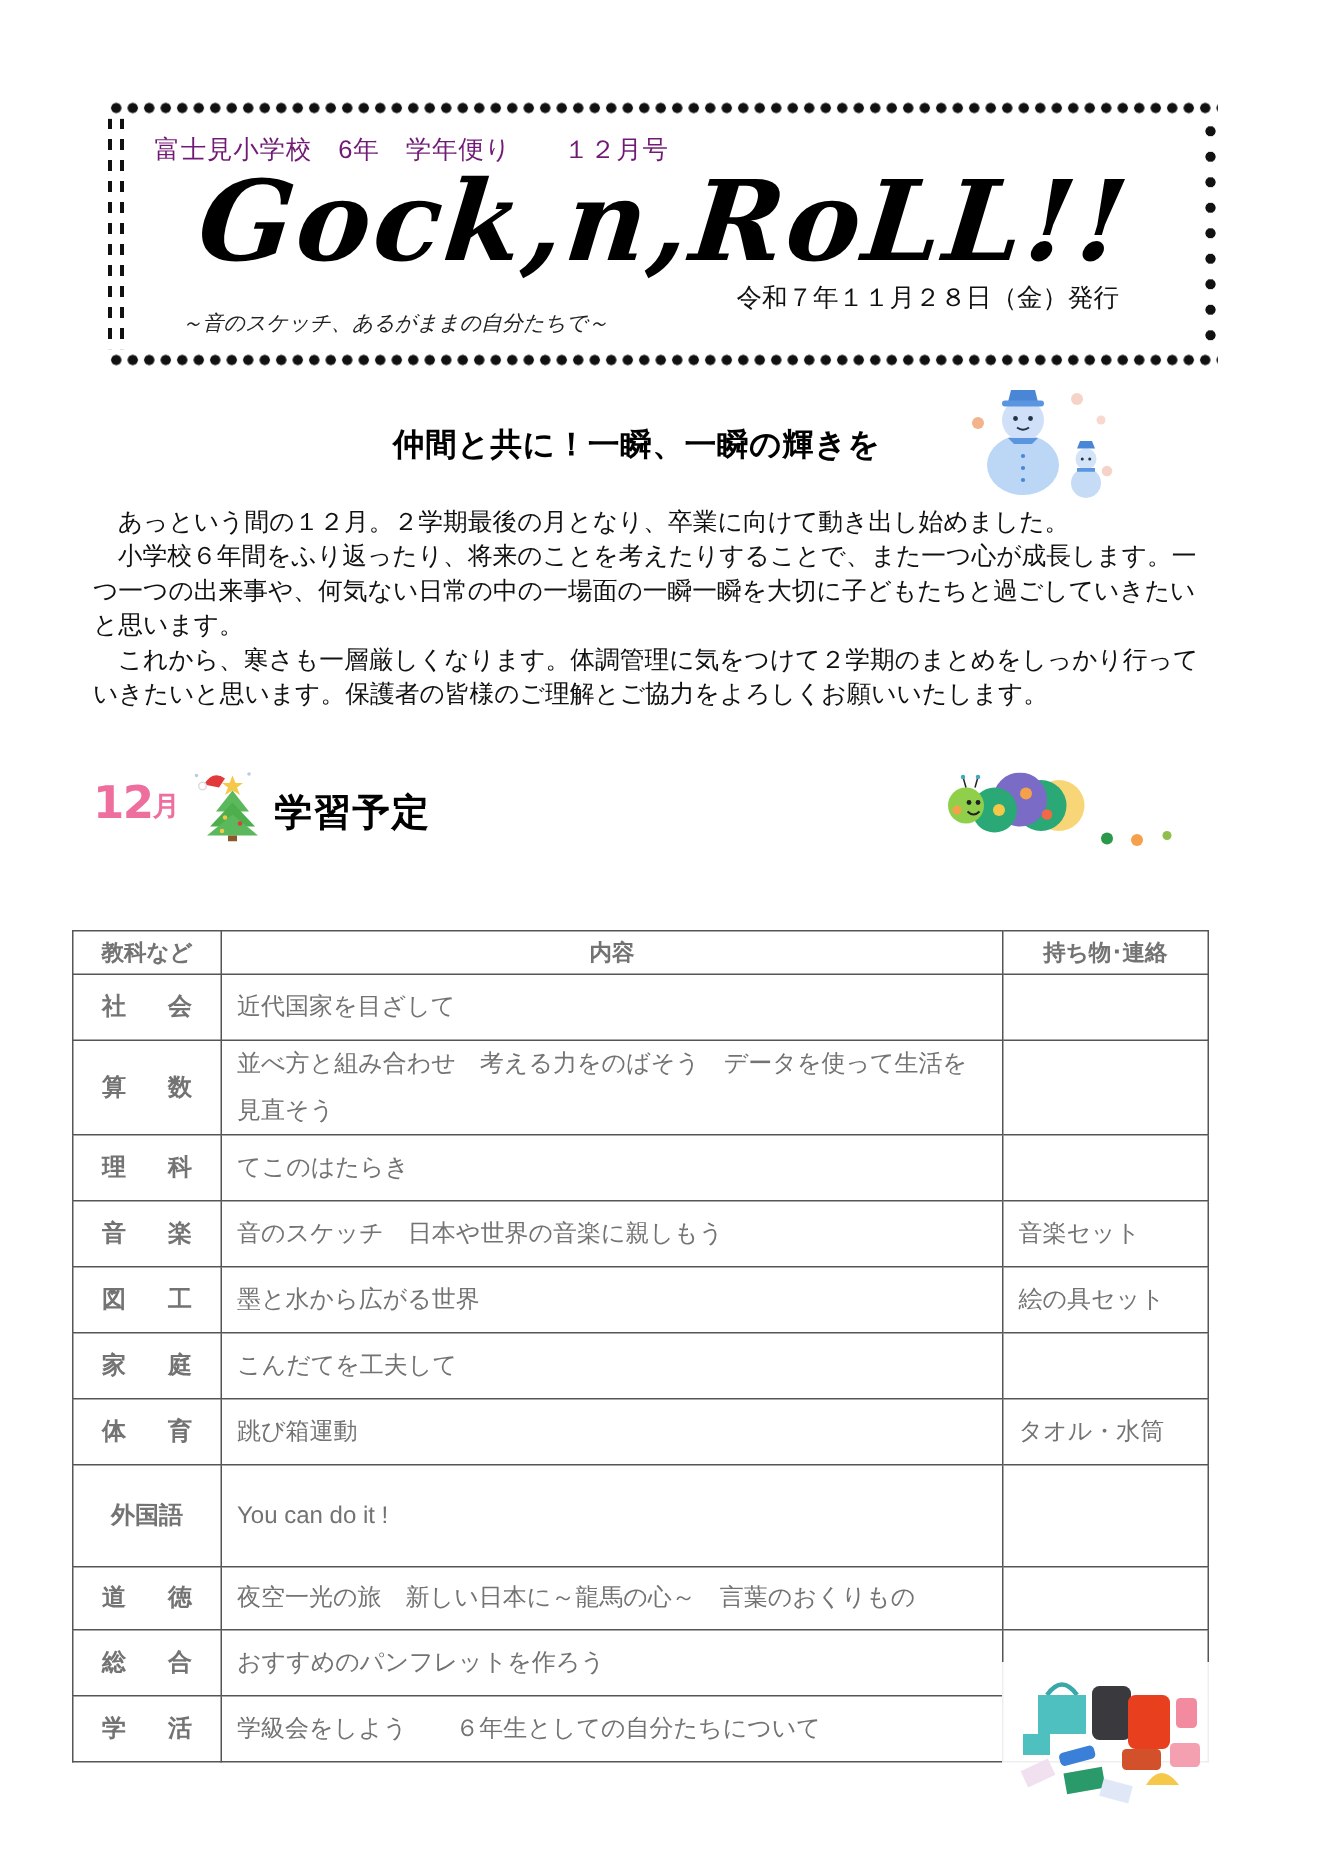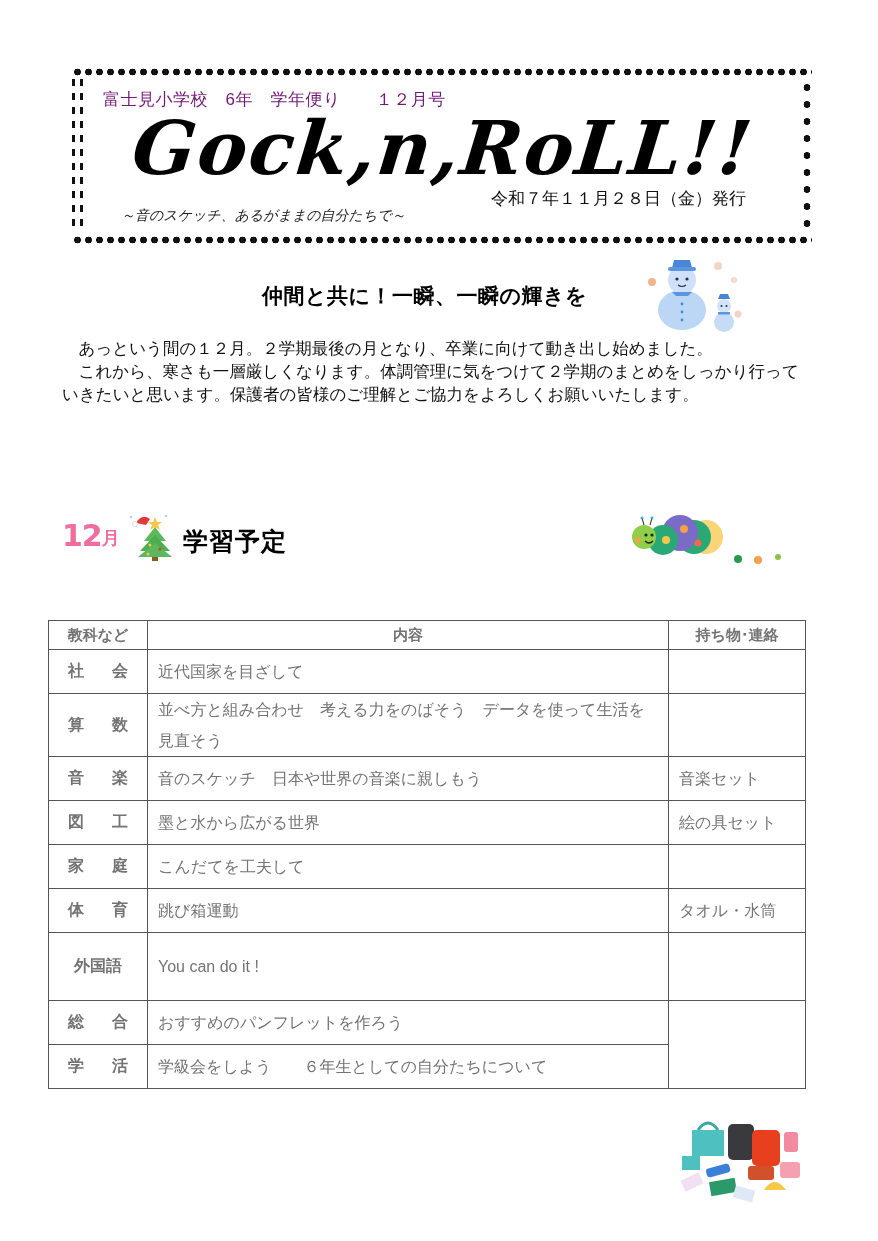--- a/index.html
+++ b/index.html
@@ -139,20 +139,21 @@
   <ellipse cx="78" cy="70" rx="10" ry="10" fill="#c6dcf6"></ellipse>
   <circle cx="78" cy="54" r="7" fill="#d3e3f8"></circle>
   <path d="M72 47 L84 47 L82 42 L74 42 Z" fill="#4a86d6"></path>
   <circle cx="75.5" cy="54" r="1" fill="#234"></circle>
   <circle cx="80.5" cy="54" r="1" fill="#234"></circle>
   <rect x="72" y="60" width="12" height="2.5" fill="#5b95e0"></rect>
 </svg>
 
 <div class="abs intro">
   <p>　あっという間の１２月。２学期最後の月となり、卒業に向けて動き出し始めました。</p>
+  <p>　小学校６年間をふり返ったり、将来のことを考えたりすることで、また一つ心が成長します。一つ一つの出来事や、何気ない日常の中の一場面の一瞬一瞬を大切に子どもたちと過ごしていきたいと思います。</p>
   <p>　これから、寒さも一層厳しくなります。体調管理に気をつけて２学期のまとめをしっかり行っていきたいと思います。保護者の皆様のご理解とご協力をよろしくお願いいたします。</p>
 </div>
 
 <div class="abs month-badge"><span>12</span><span class="tsuki">月</span></div>
 <svg class="abs tree" viewBox="0 0 44 48">
   <path d="M8 10 Q14 0 22 6 L18 12 Z" fill="#e23a3a"></path>
   <circle cx="7" cy="11" r="2.5" fill="#fff" stroke="#ddd"></circle>
   <polygon points="27,4 29,9 34,9 30,12 32,17 27,14 22,17 24,12 20,9 25,9" fill="#f5c84a"></polygon>
   <polygon points="27,14 16,28 38,28" fill="#5cb85c"></polygon>
   <polygon points="27,22 12,38 42,38" fill="#4cae4c"></polygon>
@@ -205,20 +206,25 @@
       <td class="subj">社　会</td>
       <td class="content">近代国家を目ざして</td>
       <td class="items"></td>
     </tr>
     <tr class="r3">
       <td class="subj">算　数</td>
       <td class="content">並べ方と組み合わせ　考える力をのばそう　データを使って生活を見直そう</td>
       <td class="items"></td>
     </tr>
     <tr class="rs">
+      <td class="subj">理　科</td>
+      <td class="content">てこのはたらき</td>
+      <td class="items"></td>
+    </tr>
+    <tr class="rs">
       <td class="subj">音　楽</td>
       <td class="content">音のスケッチ　日本や世界の音楽に親しもう</td>
       <td class="items">音楽セット</td>
     </tr>
     <tr class="rs">
       <td class="subj">図　工</td>
       <td class="content">墨と水から広がる世界</td>
       <td class="items">絵の具セット</td>
     </tr>
     <tr class="rs">
@@ -227,20 +233,25 @@
       <td class="items"></td>
     </tr>
     <tr class="rs">
       <td class="subj">体　育</td>
       <td class="content">跳び箱運動</td>
       <td class="items">タオル・水筒</td>
     </tr>
     <tr class="rs">
       <td class="subj tight">外国語</td>
       <td class="content">You can do it !</td>
+      <td class="items"></td>
+    </tr>
+    <tr class="rt">
+      <td class="subj">道　徳</td>
+      <td class="content">夜空一光の旅　新しい日本に～龍馬の心～　言葉のおくりもの</td>
       <td class="items"></td>
     </tr>
     <tr class="rs">
       <td class="subj">総　合</td>
       <td class="content">おすすめのパンフレットを作ろう</td>
       <td class="items noborder-bottom"></td>
     </tr>
     <tr class="rs">
       <td class="subj">学　活</td>
       <td class="content">学級会をしよう　　６年生としての自分たちについて</td>

